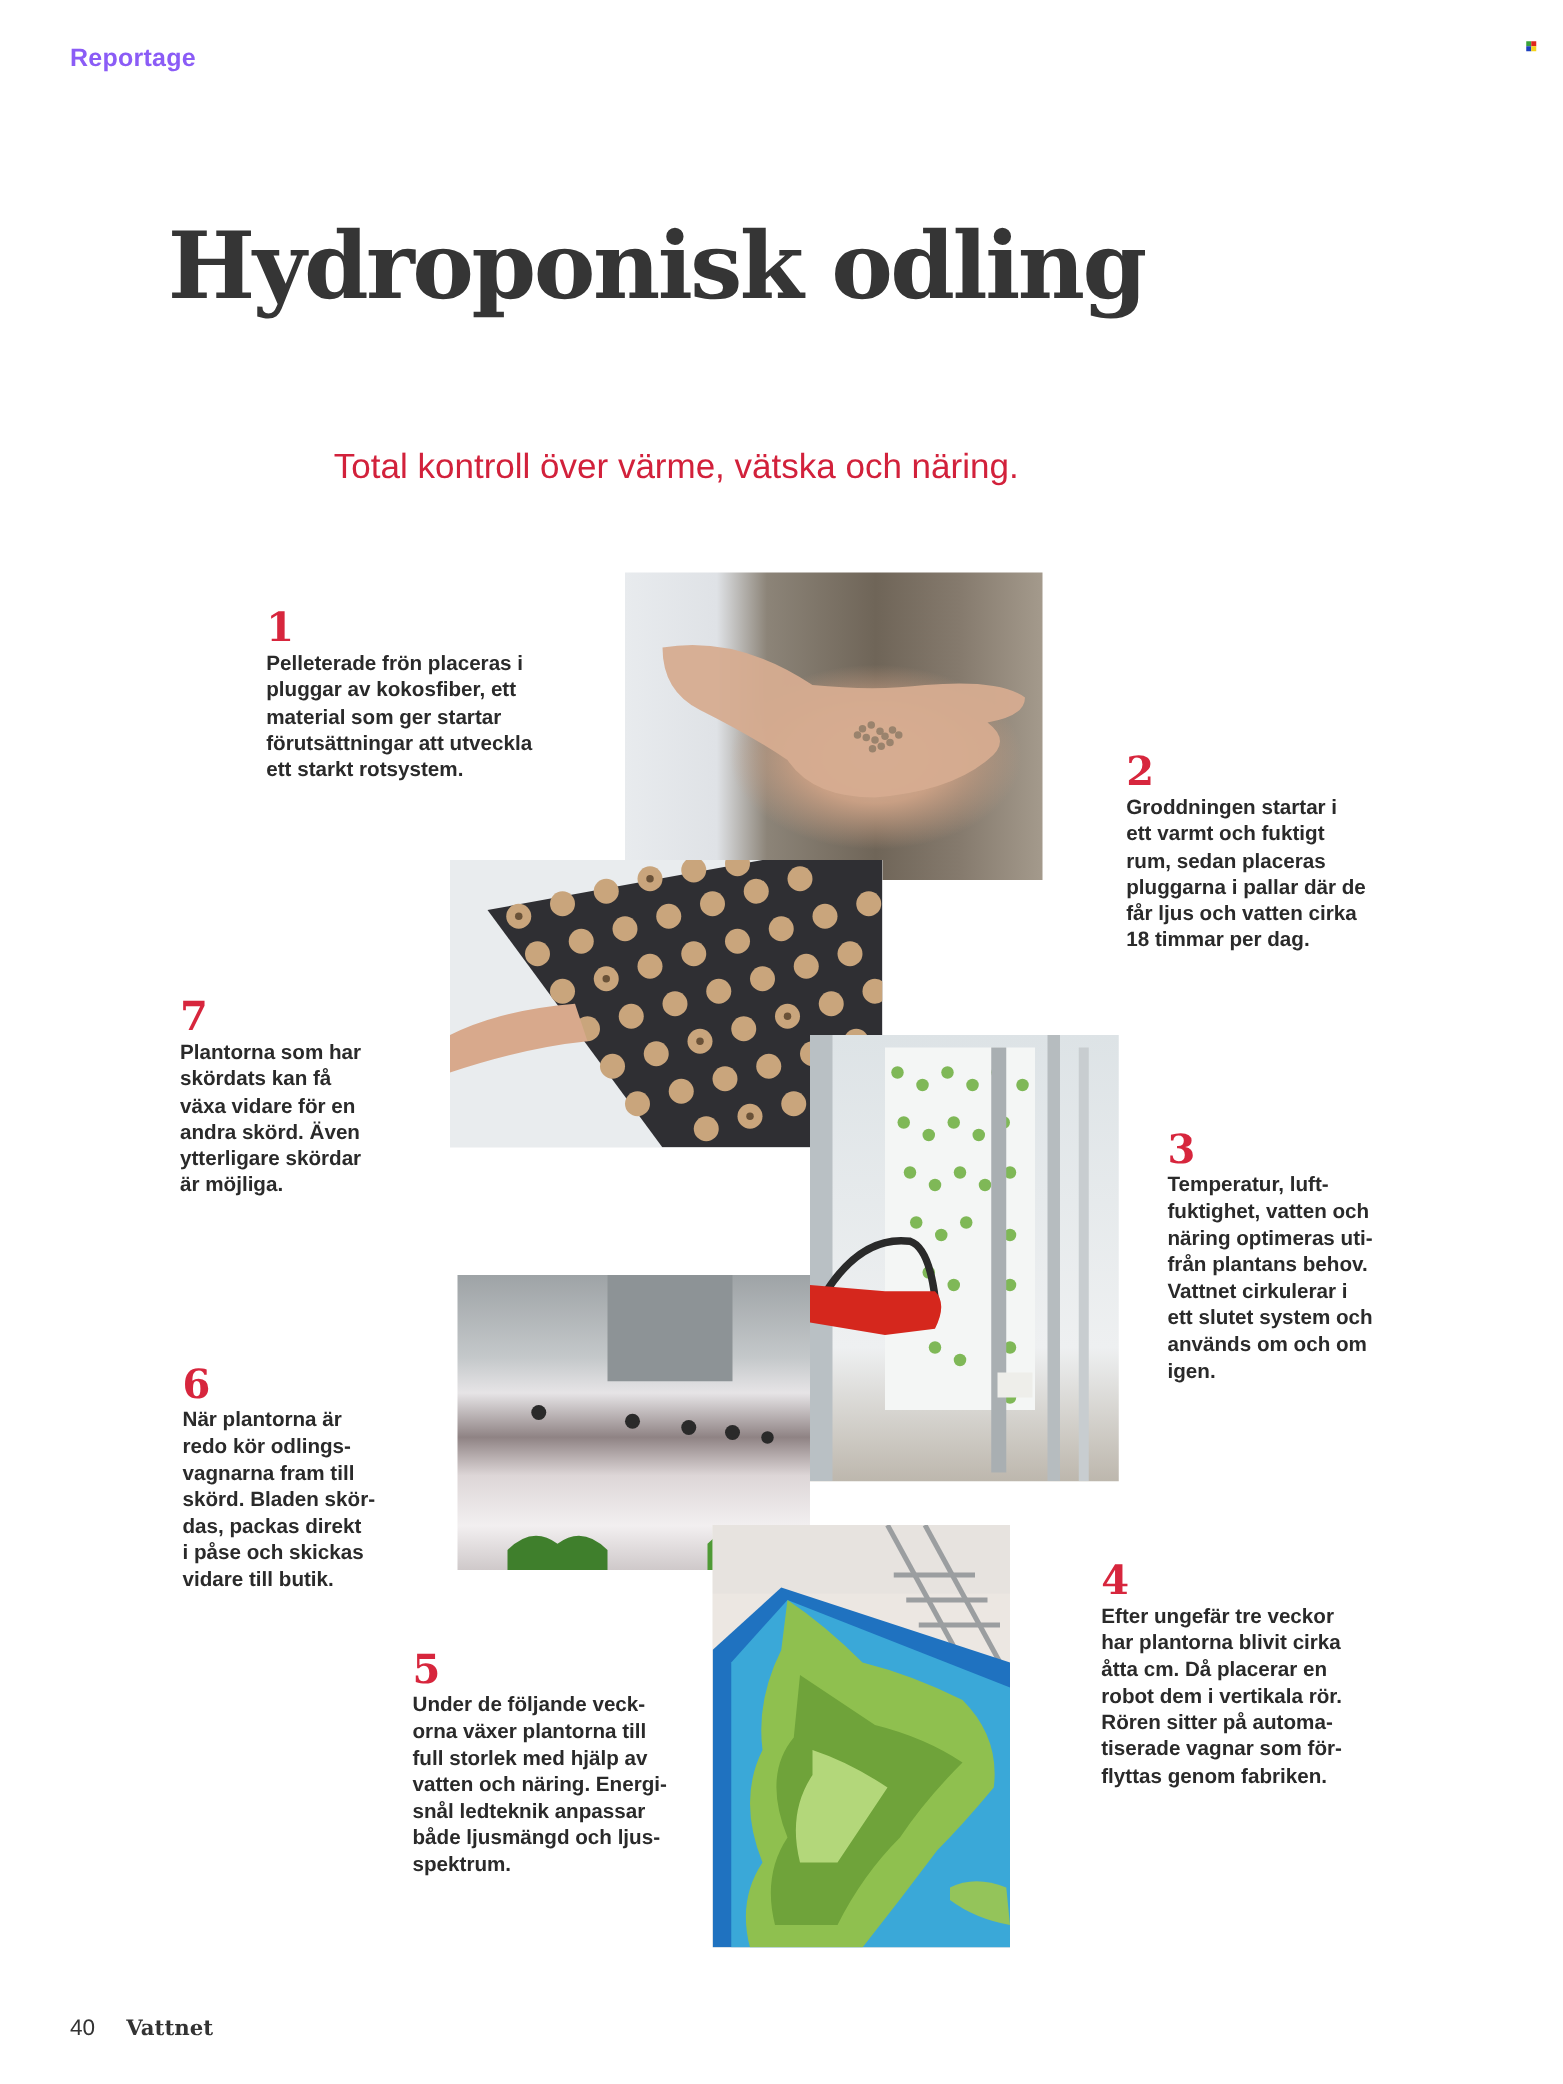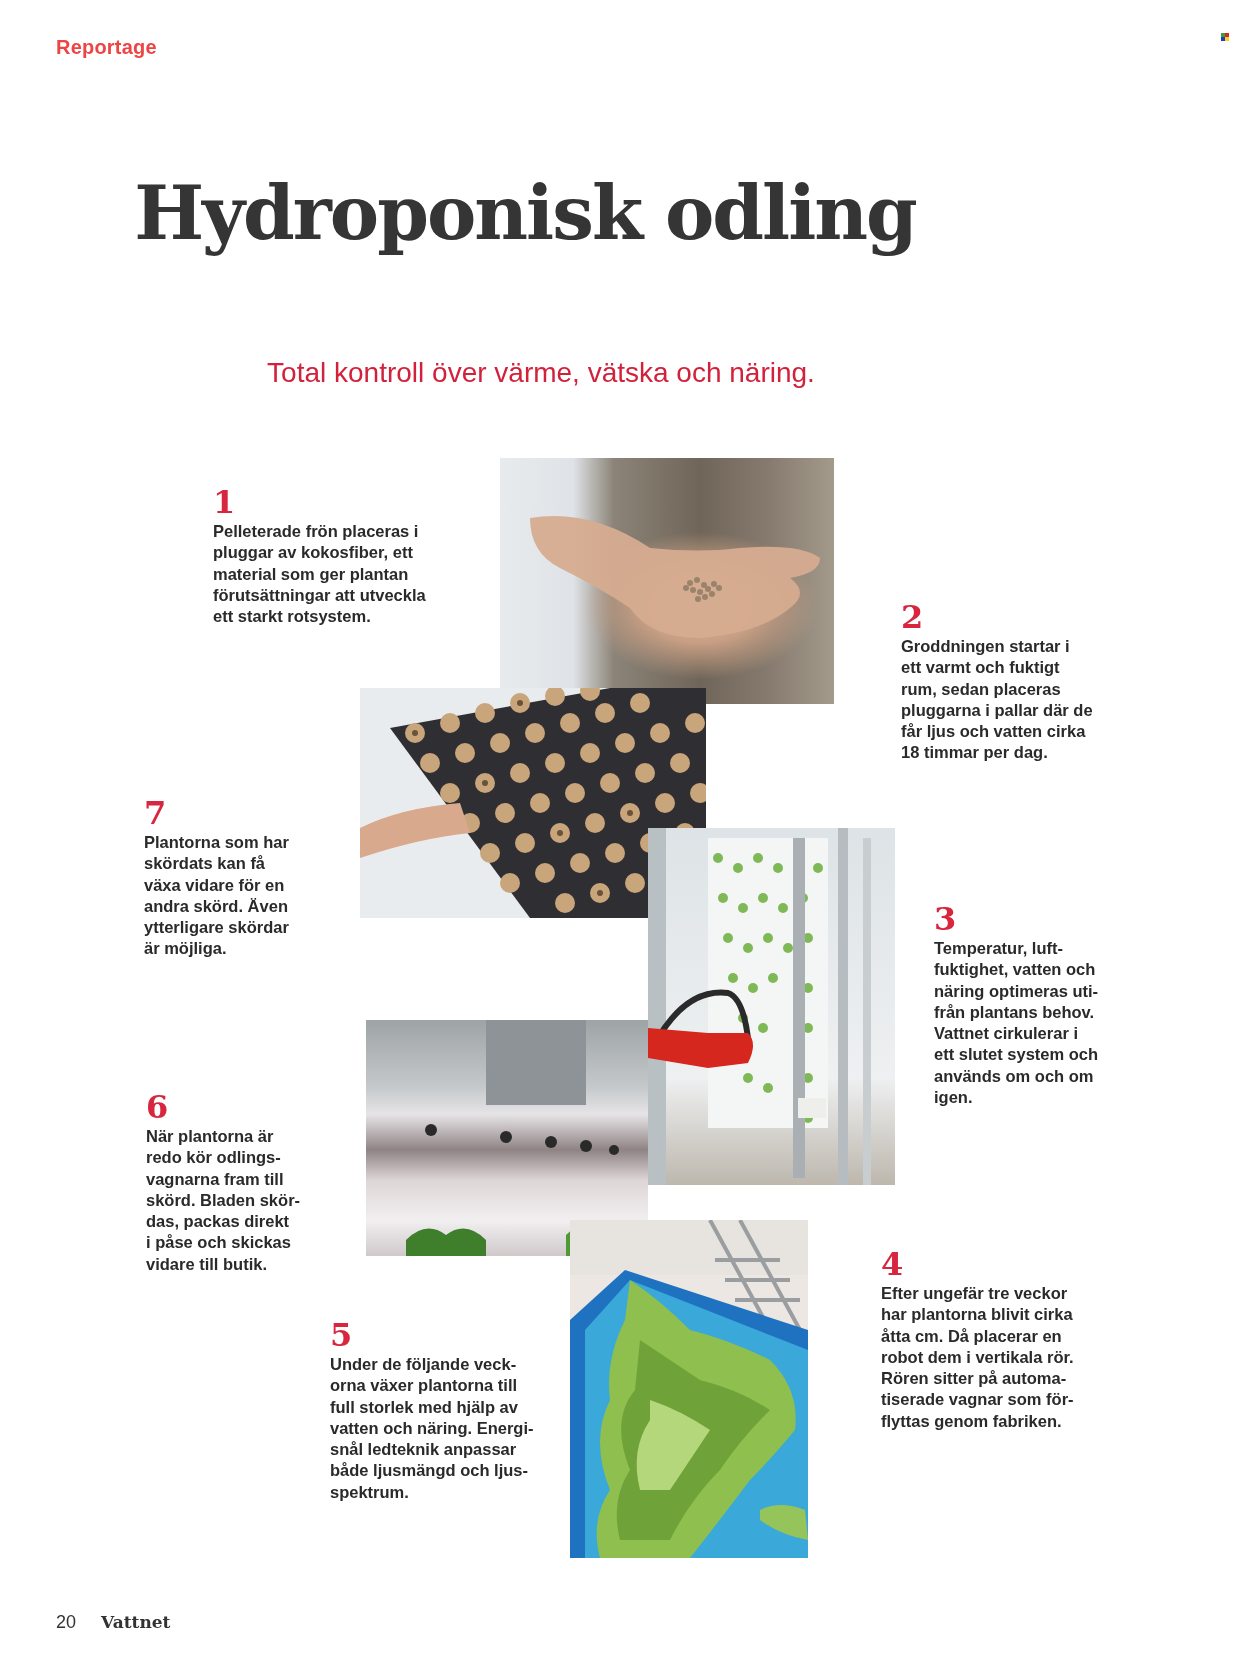--- a/index.html
+++ b/index.html
@@ -1,19 +1,19 @@
 <!DOCTYPE html>
 <html><head>
 <meta charset="utf-8">
 <style>
   html, body { margin: 0; padding: 0; background: #ffffff; }
   body { width: 1250px; height: 1667px; position: relative; overflow: hidden;
          font-family: "Liberation Sans", "DejaVu Sans", sans-serif; color: #2b2b2b; }
   .section-label { position: absolute; left: 56px; top: 36px; font-size: 20px; font-weight: 700;
-         color: #ef4444; letter-spacing: 0.2px; }
+         color: #8b5cf6; letter-spacing: 0.2px; }
   .corner-logo { position: absolute; left: 1221px; top: 33px; width: 8px; height: 8px;
          display: grid; grid-template-columns: 4px 4px; grid-template-rows: 4px 4px; }
   .corner-logo span { display: block; }
   .headline { position: absolute; left: 0; width: 1050px; top: 172px; text-align: center;
          font-family: "DejaVu Serif", "Liberation Serif", serif; font-weight: 700;
          font-size: 74px; line-height: 82px; color: #353535; letter-spacing: -2px; margin: 0; }
   .subhead { position: absolute; left: 0; width: 1082px; top: 357px; text-align: center;
          font-size: 28px; color: #d2213b; margin: 0; }
   .photo { position: absolute; overflow: hidden; }
   .step { position: absolute; }
@@ -199,21 +199,21 @@
       <path d="M70 120 Q100 140 130 160 Q170 170 200 190 Q170 220 150 250 Q120 280 100 320 L50 320 Q40 280 60 250 Q40 200 65 170 Z" fill="#6fa33a"></path>
       <path d="M80 180 Q110 190 140 210 Q120 240 100 270 L70 270 Q60 230 80 200 Z" fill="#b3d77a"></path>
       <path d="M190 290 Q210 280 235 290 L238 320 Q210 315 190 300 Z" fill="#94c45a"></path>
     </svg>
 </div>
 
 <div class="step" style="left:213px; top:485px;">
   <span class="step-num">1</span>
   <span class="step-text">Pelleterade frön placeras i
 pluggar av kokosfiber, ett
-material som ger plantan
+material som ger startar
 förutsättningar att utveckla
 ett starkt rotsystem.</span>
 </div>
 
 <div class="step" style="left:901px; top:600px;">
   <span class="step-num">2</span>
   <span class="step-text">Groddningen startar i
 ett varmt och fuktigt
 rum, sedan placeras
 pluggarna i pallar där de
@@ -270,15 +270,15 @@
   <span class="step-num">7</span>
   <span class="step-text">Plantorna som har
 skördats kan få
 växa vidare för en
 andra skörd. Även
 ytterligare skördar
 är möjliga.</span>
 </div>
 
 <div class="footer">
-  <span class="pg">20</span>
+  <span class="pg">40</span>
   <span class="brand">Vattnet</span>
 </div>
 
 </body></html>

